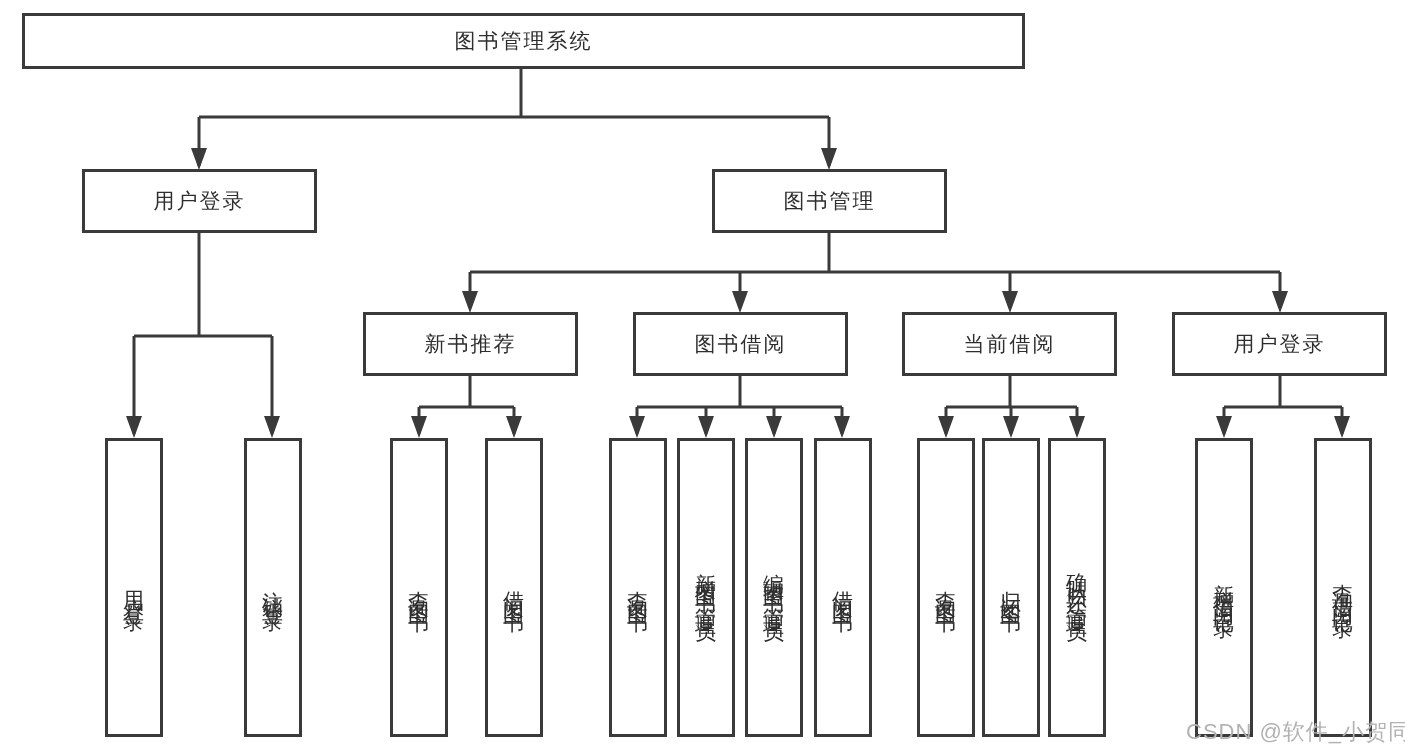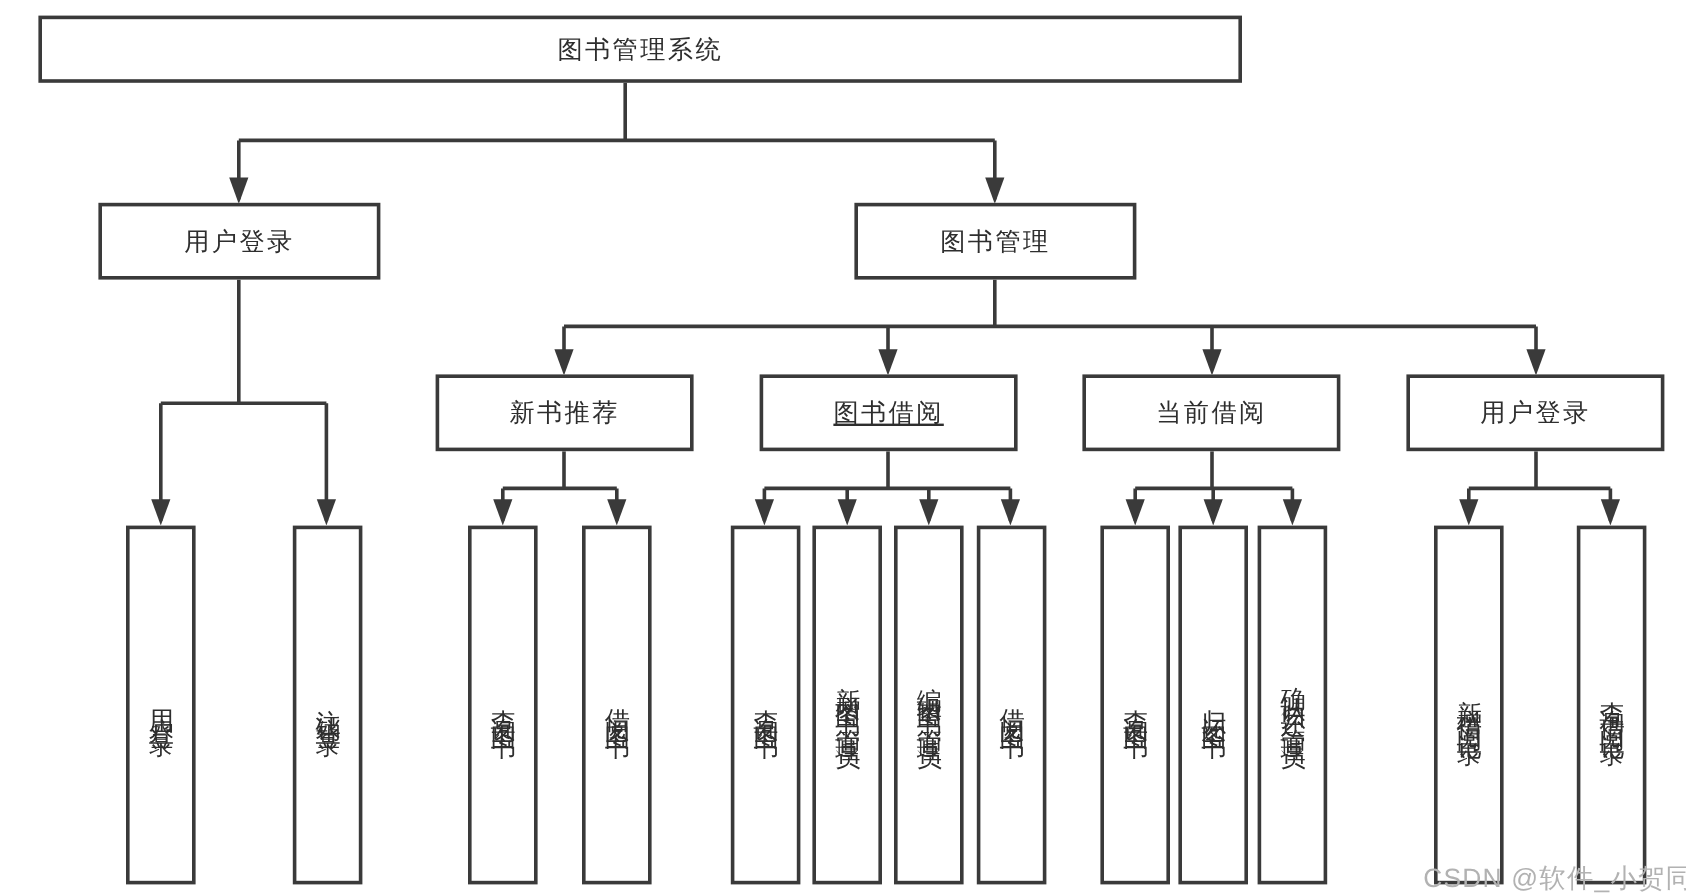--- a/index.html
+++ b/index.html
@@ -109,35 +109,35 @@
       <use href="#ah" x="774" y="438"></use>
       <use href="#ah" x="842" y="438"></use>
       <use href="#ah" x="946" y="438"></use>
       <use href="#ah" x="1011" y="438"></use>
       <use href="#ah" x="1077" y="438"></use>
       <use href="#ah" x="1224" y="438"></use>
       <use href="#ah" x="1342" y="438"></use>
     </g>
   </svg>
 
-  <div class="box" style="left:22px;top:13px;width:1003px;height:56px;margin-left:10px;">
+  <div class="box" style="left:22px;top:13px;width:1003px;height:56px;">
     <span>图书管理系统</span>
   </div>
 
   <div class="box" style="left:82px;top:169px;width:235px;height:64px;">
     <span>用户登录</span>
   </div>
   <div class="box" style="left:712px;top:169px;width:235px;height:64px;font-family:Liberation Serif, serif;">
     <span>图书管理</span>
   </div>
 
   <div class="box" style="left:363px;top:312px;width:215px;height:64px;">
     <span>新书推荐</span>
   </div>
-  <div class="box" style="left:633px;top:312px;width:215px;height:64px;text-decoration:underline;">
+  <div class="box" style="left:633px;top:312px;width:215px;height:64px;">
     <span>图书借阅</span>
   </div>
   <div class="box" style="left:902px;top:312px;width:215px;height:64px;">
     <span>当前借阅</span>
   </div>
   <div class="box" style="left:1172px;top:312px;width:215px;height:64px;">
     <span>用户登录</span>
   </div>
 
   <div class="vbox" style="left:105px;top:438px;width:58px;height:299px;">

